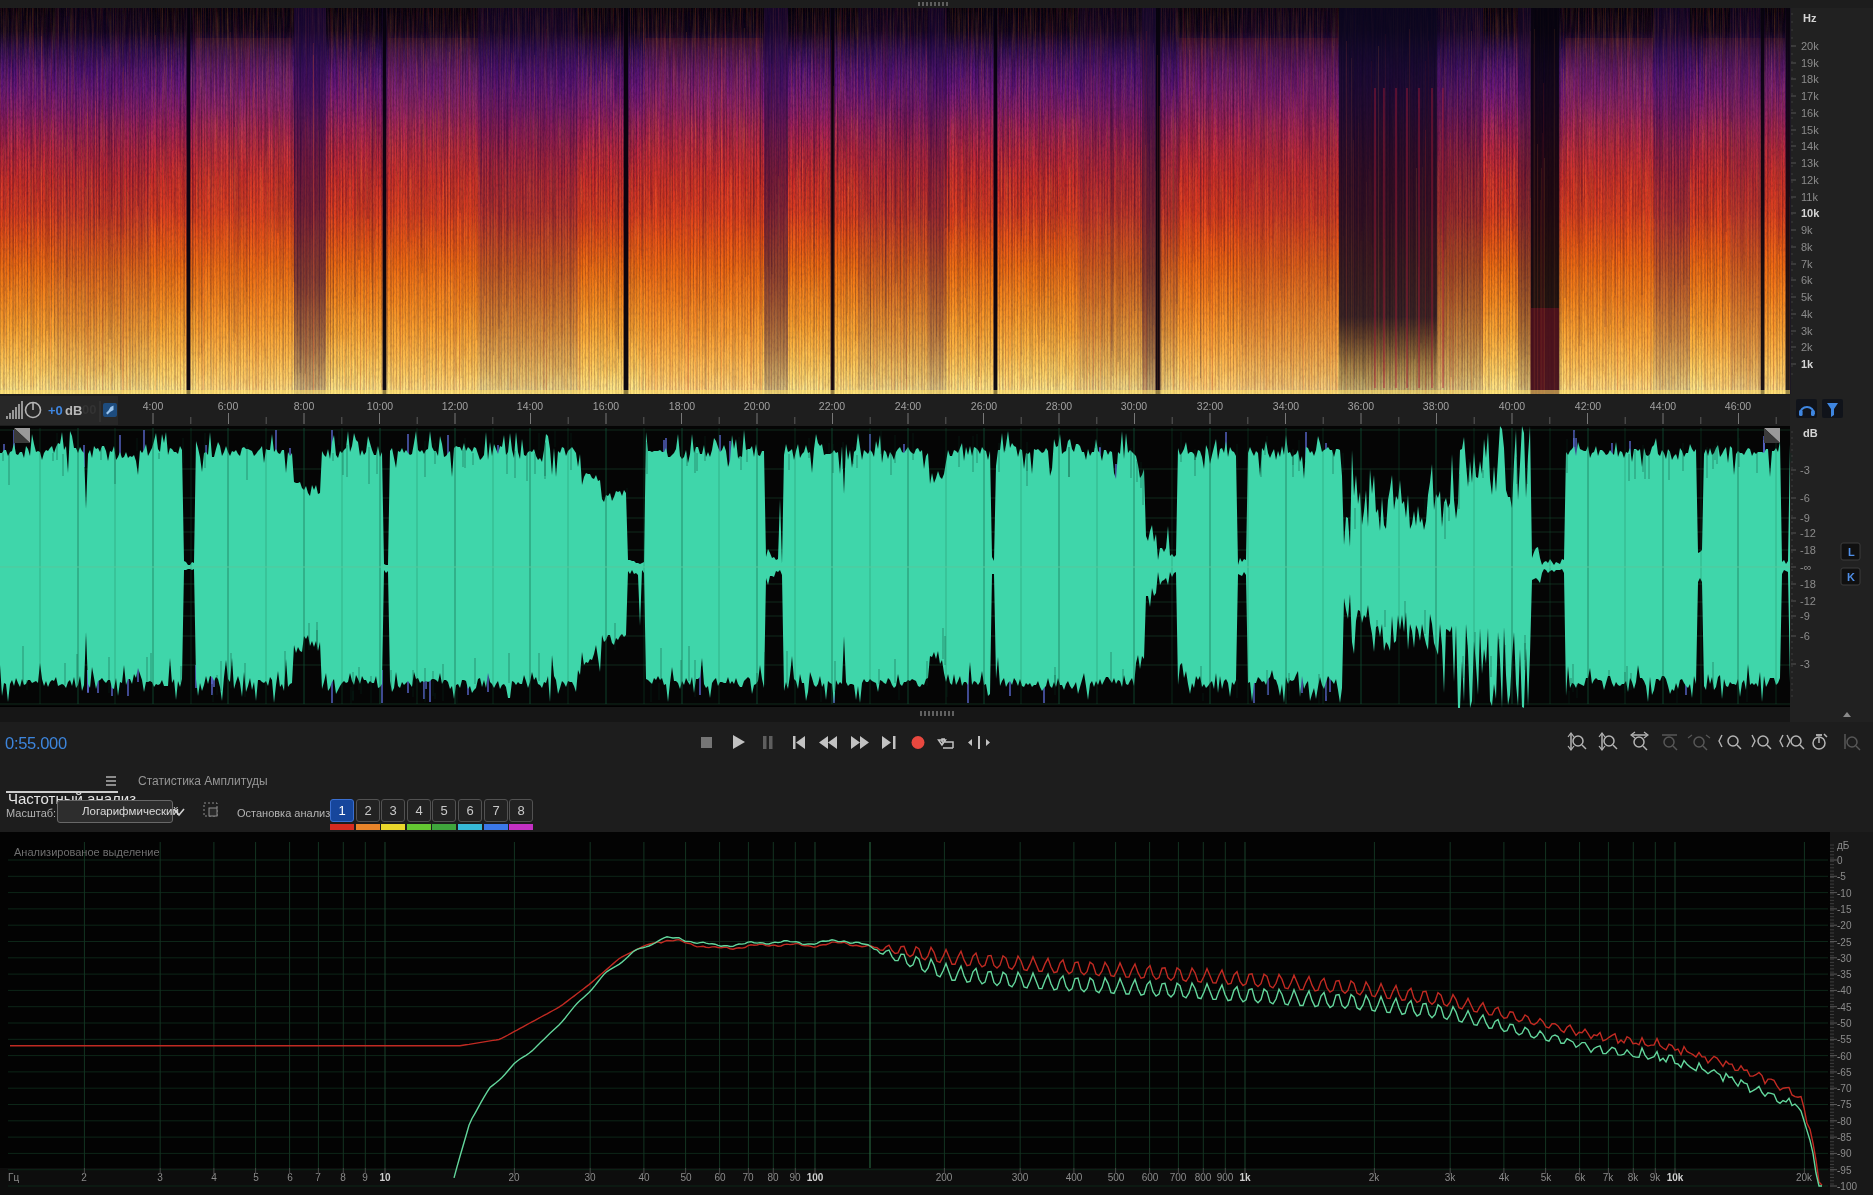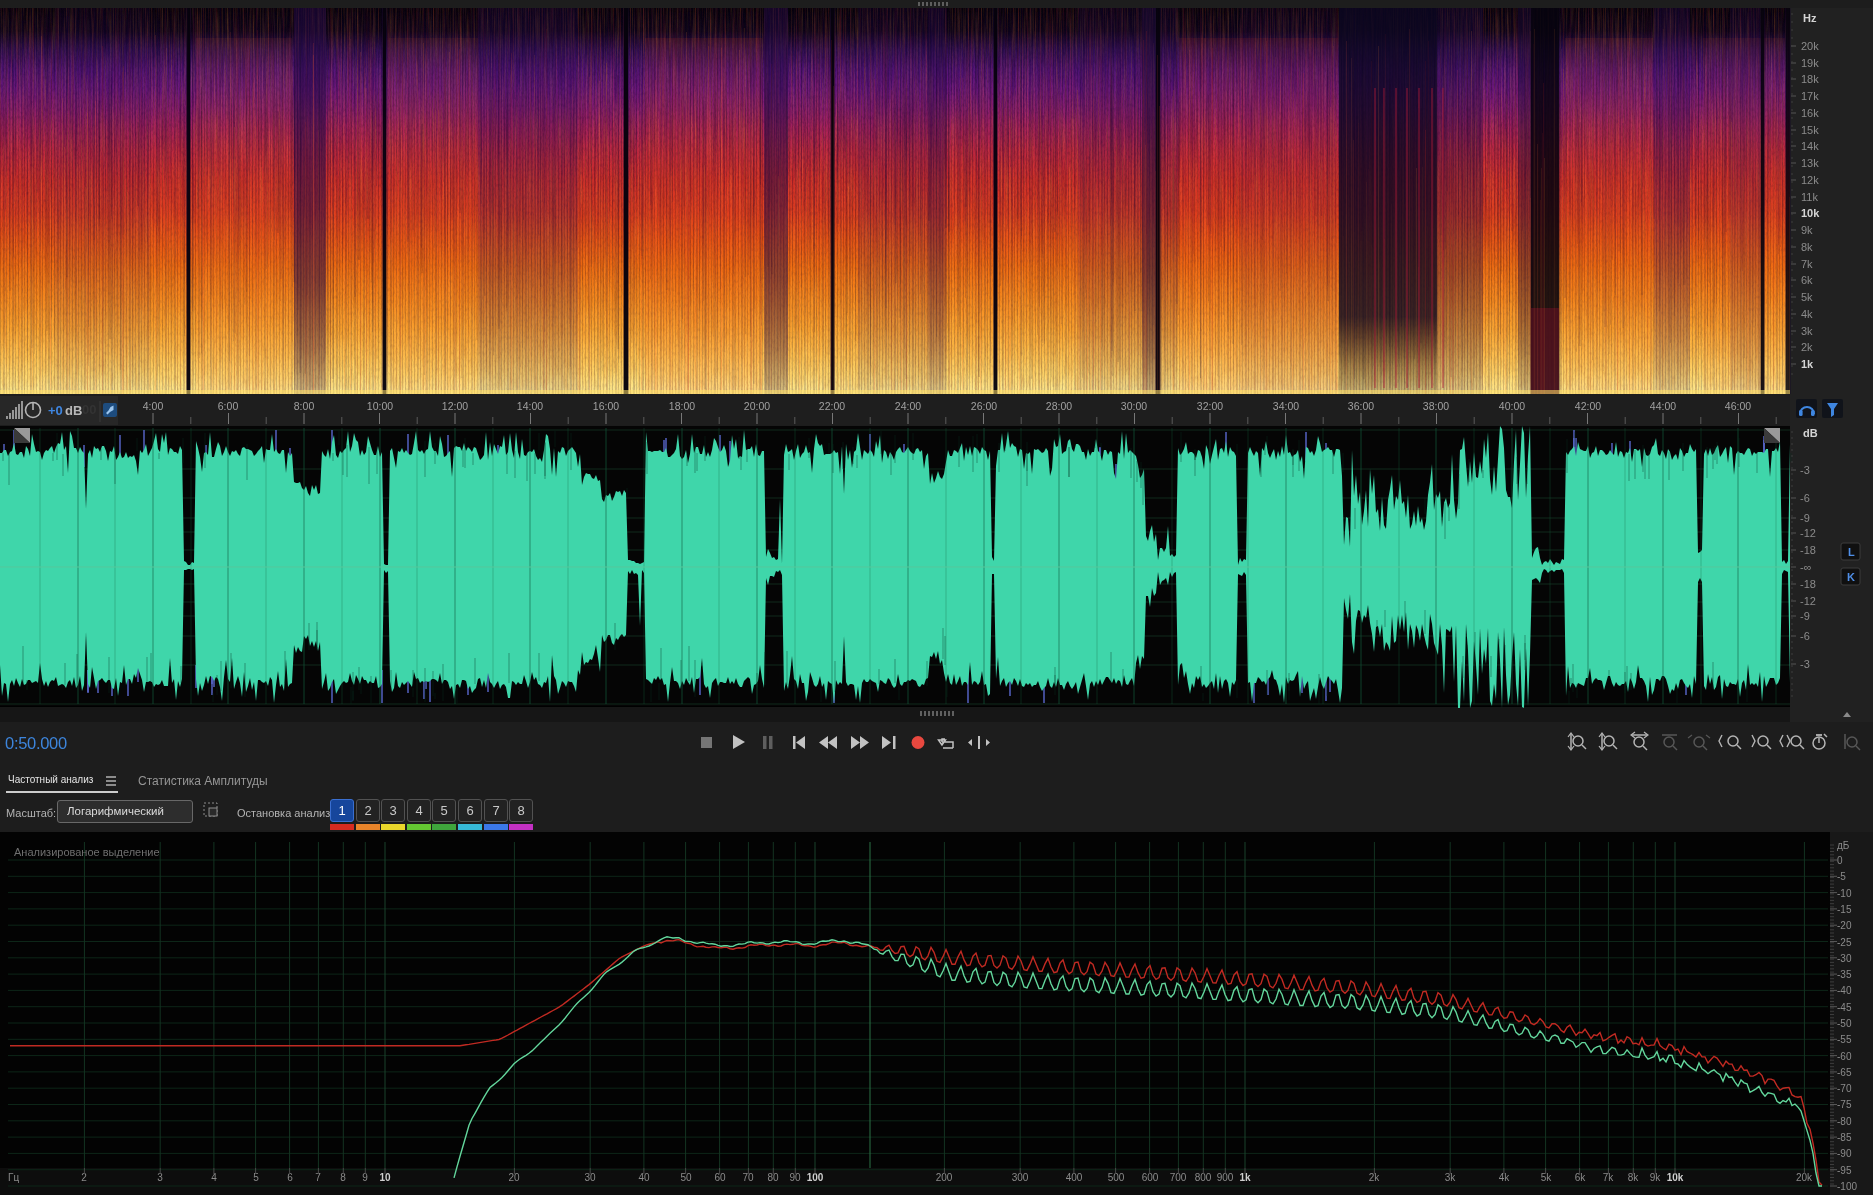--- a/index.html
+++ b/index.html
@@ -20,25 +20,25 @@
 #wscroll{left:0;top:706px;width:1790px;height:16px;background:#161616;border-top:1px solid #000}
 #graph{left:0;top:832px;width:1873px;height:363px;background:#030303}
 #gright{left:1830px;top:832px;width:43px;height:363px;background:#181818}
 #gbot{left:0;top:1168px;width:1830px;height:27px;background:#0d0d0d}
 .rlab{font:10.5px "Liberation Sans",sans-serif;fill:#a0a0a0}
 .sclab{font:11px "Liberation Sans",sans-serif;fill:#8b8b8b}
 .sclab.b{fill:#d5d5d5;font-weight:bold}
 .glab{font:10px "Liberation Sans",sans-serif;fill:#8b8b8b}
 .glab.b{fill:#cfcfcf;font-weight:bold}
 #time{left:5px;top:734px;color:#3d85dc;font-size:16.5px;letter-spacing:-0.3px}
-#tab1{left:8px;top:774px;color:#e4e4e4;font-size:10px}
+#tab1{left:8px;top:790px;color:#e4e4e4;font-size:15px}
 #tab2{left:138px;top:774px;color:#969696;font-size:12px}
 #tabline{left:6px;top:791px;width:112px;height:2px;background:#cccccc}
 .clab{color:#b3b3b3;font-size:11px}
-#dd{left:57px;top:800px;width:136px;height:23px;background:#2d2d2d;border:1px solid #686868;border-radius:3px;color:#dadada;font-size:11.5px;line-height:21px;padding-left:9px}
+#dd{left:57px;top:800px;width:116px;height:23px;background:#2d2d2d;border:1px solid #686868;border-radius:3px;color:#dadada;font-size:11.5px;line-height:21px;padding-left:24px}
 .nbtn{top:799px;width:24px;height:23px;background:#222;border:1px solid #525252;border-radius:3px;color:#c8c8c8;font-size:13px;text-align:center;line-height:21px}
 .cbar{top:824px;width:24px;height:6px}
 </style></head><body>
 <div class="abs" style="left:0;top:0;width:1873px;height:8px;background:#1d1d1d"></div>
 <div class="abs" style="left:918px;top:2px;width:30px;height:4px;background:repeating-linear-gradient(90deg,#5d5d5d 0 2px,transparent 2px 4px)"></div>
 <div id="graph" class="abs"></div>
 <div id="gright" class="abs"></div>
 <div id="gbot" class="abs"></div>
 <div id="spec" class="abs"></div>
 <div id="fscale" class="abs"></div>
@@ -2056,21 +2056,21 @@
     <text x="1837" y="1060" class="glab">-60</text>
     <text x="1837" y="1076" class="glab">-65</text>
     <text x="1837" y="1092" class="glab">-70</text>
     <text x="1837" y="1108" class="glab">-75</text>
     <text x="1837" y="1125" class="glab">-80</text>
     <text x="1837" y="1141" class="glab">-85</text>
     <text x="1837" y="1157" class="glab">-90</text>
     <text x="1837" y="1174" class="glab">-95</text>
     <text x="1837" y="1190" class="glab">-100</text>
 </svg>
-<div id="time" class="abs">0:50.000</div>
+<div id="time" class="abs">0:55.000</div>
 <div id="tab1" class="abs">Частотный анализ</div>
 <div id="tabline" class="abs"></div>
 <div id="tab2" class="abs">Статистика Амплитуды</div>
 <div class="abs clab" style="left:6px;top:807px">Масштаб:</div>
 <div id="dd" class="abs">Логарифмический</div>
 <div class="abs clab" style="left:237px;top:807px">Остановка анализ:</div>
 <div class="abs nbtn" style="left:330px;background:#16469c;border-color:#3a6fd0;color:#fff;">1</div>
 <div class="abs cbar" style="left:330px;background:#d62b20"></div>
 <div class="abs nbtn" style="left:356px;">2</div>
 <div class="abs cbar" style="left:356px;background:#e8842a"></div>

